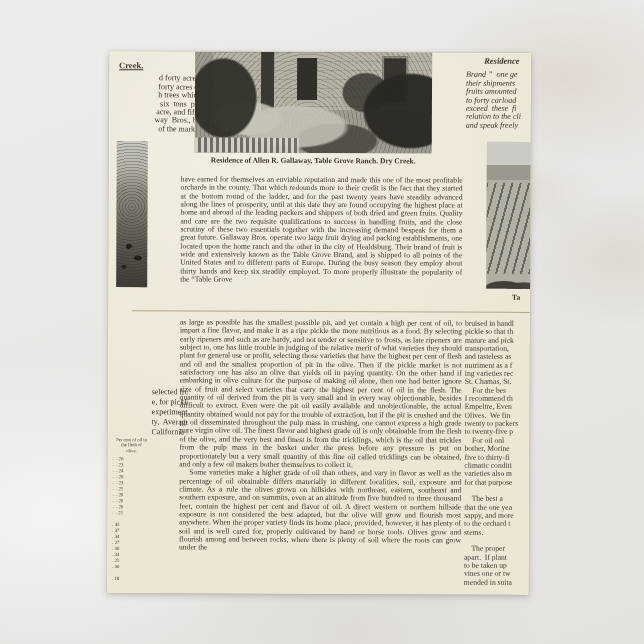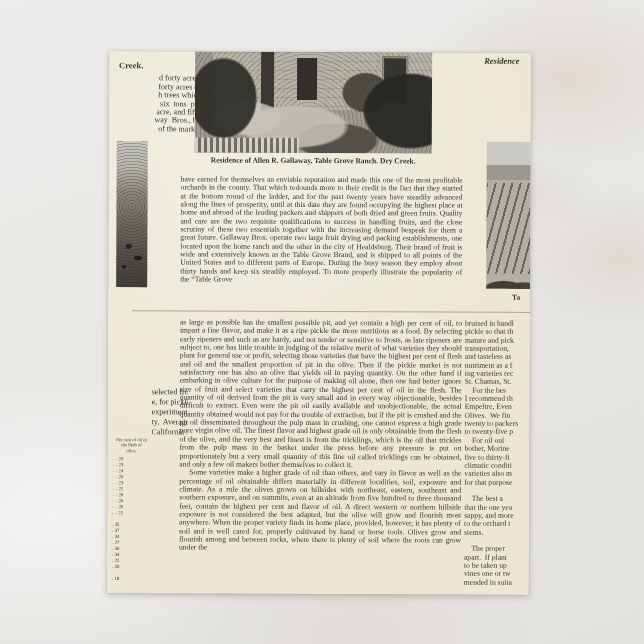--- a/index.html
+++ b/index.html
@@ -26,21 +26,21 @@
     position:absolute;left:108px;top:52px;width:422px;height:542px;
     background-color:var(--paper);
     background-image:radial-gradient(circle at 30% 18%, rgba(255,255,255,0.28), transparent 62%);
     box-shadow:0 2px 6px rgba(90,85,72,0.32), 0 0 1px rgba(110,100,85,0.5);
     overflow:hidden;color:var(--ink);transform:rotate(0.25deg);
   }
   .ln{white-space:pre;overflow:hidden;}
   
   .col-tl{position:absolute;left:2px;top:10px;width:90px;text-align:right;
           font-size:8px;line-height:8.4px;overflow:hidden;}
-  .col-tl .hdr{text-align:left;padding-left:8px;font-weight:bold;font-size:8.5px;margin-bottom:5px;}
+  .col-tl .hdr{text-align:left;padding-left:8px;font-weight:bold;font-size:8.5px;margin-bottom:5px;text-decoration:underline;}
   
   .photo-main{position:absolute;left:86px;top:0;width:237px;height:101px;background:#9d9a8f;overflow:hidden;}
   .wall{position:absolute;left:18px;top:0;right:0;height:58px;background:#b6b3a6;
         background-image:repeating-linear-gradient(180deg, rgba(90,85,75,0.18) 0 1px, transparent 1px 9px);}
   .door1{position:absolute;left:102px;top:6px;width:20px;height:42px;background:#2f2e29;}
   .door2{position:absolute;right:24px;top:4px;width:26px;height:48px;background:#35342e;border:2px solid #8f8c80;}
   .trunk{position:absolute;left:66px;top:0;width:13px;height:62px;background:#3a3833;}
   .foliage{position:absolute;inset:0;
     background-image:
       radial-gradient(ellipse 55px 66px at 12% 46%, rgba(45,44,38,0.92) 0 58%, transparent 62%),
@@ -116,20 +116,29 @@
       <div class="door1"></div>
       <div class="door2"></div>
       <div class="trunk"></div>
       <div class="foliage"></div>
       <div class="fence"></div>
     </div>
     <div class="caption-main">Residence of Allen R. Gallaway, Table Grove Ranch. Dry Creek.</div>
 
     <div class="col-tr">
       <div class="hdr">Residence</div>
+      <div>
+          <div class="ln">Brand ”  one ge</div>
+          <div class="ln">their shipments</div>
+          <div class="ln">fruits amounted</div>
+          <div class="ln">to forty carload</div>
+          <div class="ln">exceed  these  fi</div>
+          <div class="ln">relation to the cli</div>
+          <div class="ln">and speak freely</div>
+        </div>
     </div>
 
     <div class="para-main">have earned for themselves an enviable reputation and made this one of the most profitable orchards in the county.  That which redounds more to their credit is the fact that they started at the bottom round of the ladder, and for the past twenty years have steadily advanced along the lines of prosperity, until at this date they are found occupying the highest place at home and abroad of the leading packers and shippers of both dried and green fruits. Quality and care are the two requisite qualifications to success in handling fruits, and the close scrutiny of these two essentials together with the increasing demand bespeak for them a great future.  Gallaway Bros. operate two large fruit drying and packing establishments, one located upon the home ranch and the other in the city of Healdsburg.  Their brand of fruit is wide and extensively known as the Table Grove Brand, and is shipped to all points of the United States and to different parts of Europe.  During the busy season they employ about thirty hands and keep six steadily employed.  To more properly illustrate the popularity of the “Table Grove</div>
 
     <div class="photo-left">
       <div class="spots"></div>
     </div>
 
     <div class="photo-right">
       <div class="rows"></div>

